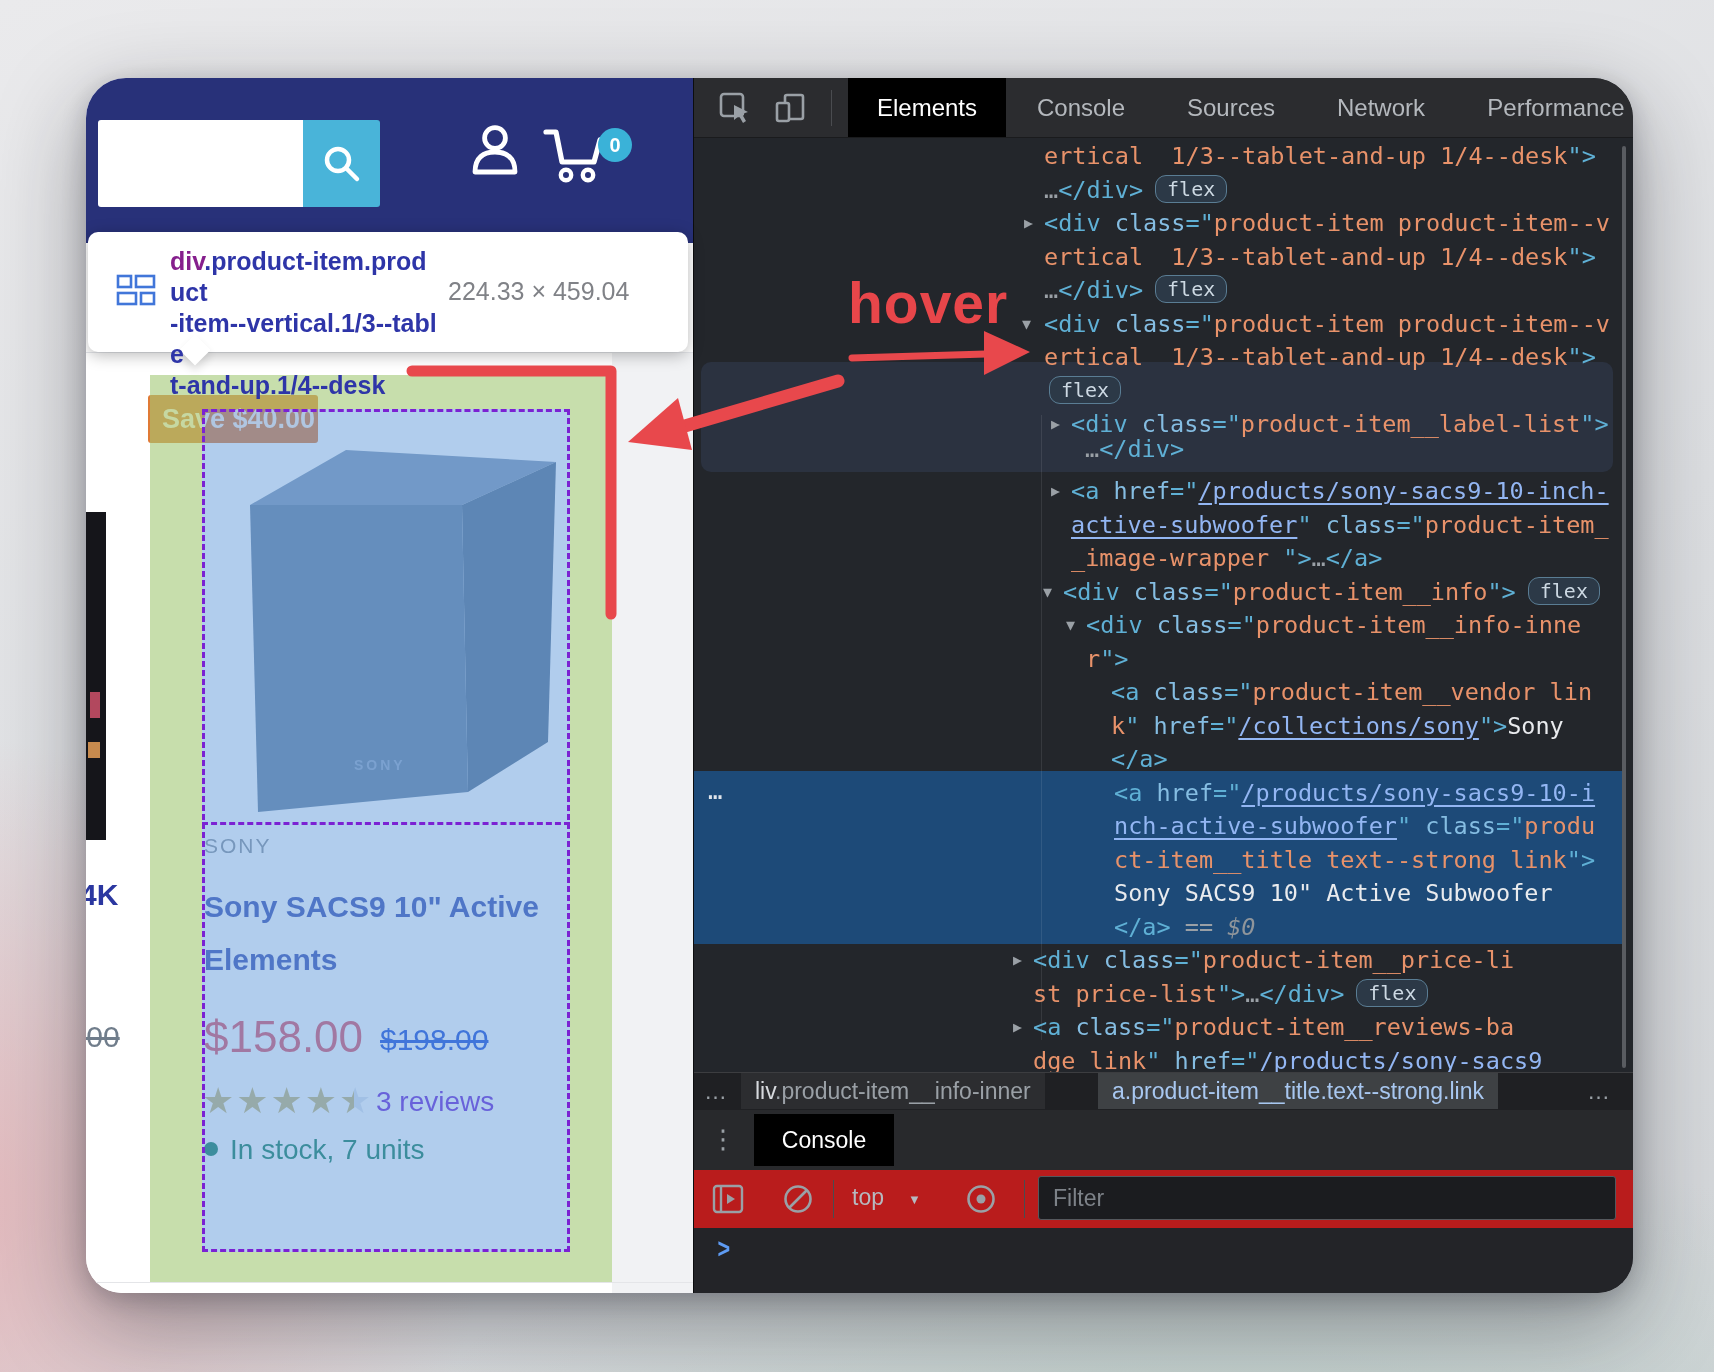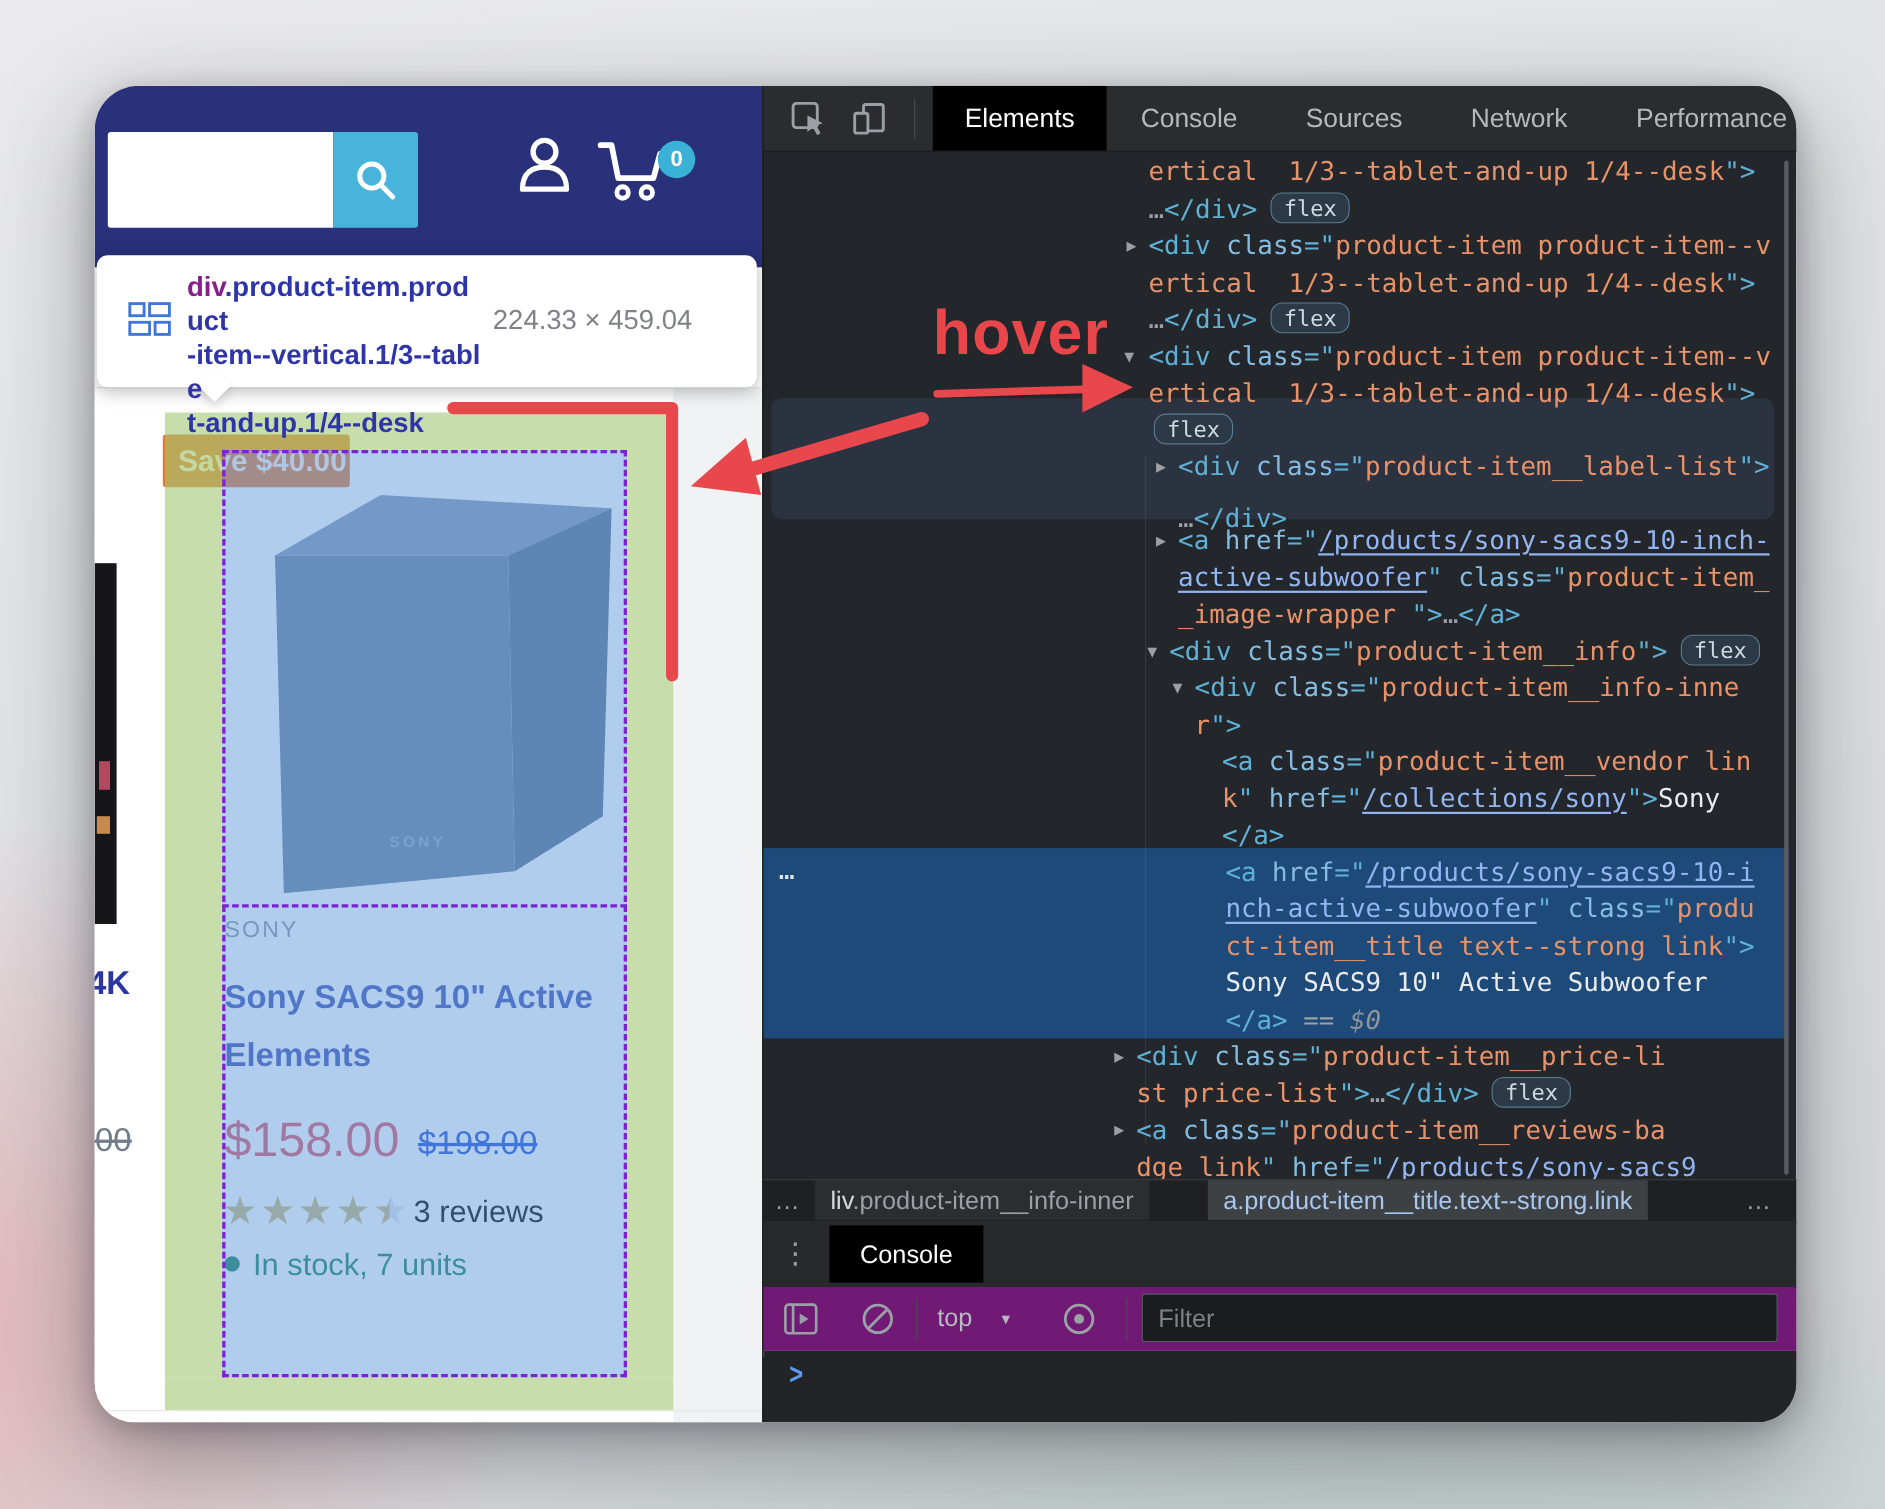--- a/index.html
+++ b/index.html
@@ -30,21 +30,21 @@
   .save-badge{position:absolute;left:62px;top:317px;width:170px;height:48px;background:#e07a35;border-radius:3px;color:rgba(255,250,245,.92);font-size:27px;font-weight:bold;line-height:48px;padding-left:14px;box-sizing:border-box}
   .g-strip{position:absolute;background:rgba(162,200,116,.6)}
   .blue-box{position:absolute;left:116px;top:331px;width:368px;height:843px;background:rgba(99,155,220,.5);border:3px dashed #7b22d3;box-sizing:border-box}
   .blue-sep{position:absolute;left:116px;top:744px;width:368px;border-top:3px dashed #7b22d3}
   .vendor{position:absolute;left:118px;top:756px;font-size:21px;letter-spacing:2px;color:#8a939d}
   .ptitle{position:absolute;left:118px;font-size:30px;font-weight:600;color:#3b50b2}
   .price{position:absolute;left:118px;top:934px;font-size:44px;color:#df5468}
   .compare{position:absolute;left:294px;top:945px;font-size:30px;color:#1d4ed8;text-decoration:line-through}
   .stars{position:absolute;left:116px;top:1002px;font-size:36px;letter-spacing:2px;
          background:linear-gradient(90deg,#c9b878 0 89%,#dfe5ee 89%);-webkit-background-clip:text;background-clip:text;color:transparent}
-  .reviews{position:absolute;left:290px;top:1008px;font-size:28px;color:#000000}
+  .reviews{position:absolute;left:290px;top:1008px;font-size:28px;color:#6d28d9}
   .stock-dot{position:absolute;left:118px;top:1064px;width:14px;height:14px;border-radius:50%;background:#157f5f}
   .stock{position:absolute;left:144px;top:1056px;font-size:28px;font-weight:normal;color:#157f5f}
   
   .tooltip{position:absolute;left:2px;top:154px;width:600px;height:120px;background:#fff;border-radius:10px;box-shadow:0 3px 16px rgba(0,0,0,.28);z-index:40}
   .tooltip .ptr{position:absolute;left:96px;bottom:-9px;width:22px;height:22px;background:#fff;transform:rotate(45deg);box-shadow:4px 4px 8px rgba(0,0,0,.12)}
   .tt-text{position:absolute;left:82px;top:14px;width:270px;font-size:25px;font-weight:bold;line-height:31px;color:#2e35a8;word-break:break-all}
   .tt-tag{color:#861f8d}
   .tt-dims{position:absolute;left:360px;top:45px;font-size:25px;color:#808287;white-space:nowrap}
   
   .devtools{position:absolute;left:607px;top:0;width:940px;height:1215px;background:#23262b;border-left:1px solid #0c0d0f;box-sizing:border-box}
@@ -68,21 +68,21 @@
   .flex-badge{display:inline-block;margin-left:12px;padding:0 11px;border:1.5px solid #5a7d94;border-radius:11px;color:#cdd9e3;background:#2c3947;font-size:20px;line-height:26px;vertical-align:2px;cursor:pointer}
   .dt-scroll{position:absolute;left:928px;top:68px;width:4px;height:922px;background:#595c61;border-radius:2px}
   .crumbbar{position:absolute;left:0;top:994px;width:940px;height:38px;background:#1f2023;border-top:1px solid #3c3d40;border-bottom:1px solid #3c3d40;font-size:23px;line-height:36px;color:#9aa0a6}
   .crumb1{position:absolute;left:47px;top:0;height:36px;padding:0 14px;background:#2c2d30;cursor:pointer}
   .crumb1 b{color:#d7dade;font-weight:normal}
   .crumb2{position:absolute;left:404px;top:0;height:36px;padding:0 14px;background:#3e4144;color:#a8c7f0;cursor:pointer}
   .crumb-ell{position:absolute;top:0;cursor:pointer}
   .consoletabs{position:absolute;left:0;top:1032px;width:940px;height:60px;background:#28292c;border-bottom:1px solid #3e3f42}
   .console-tab{position:absolute;left:60px;top:4px;width:140px;height:52px;background:#000;color:#fff;font-size:23px;text-align:center;line-height:52px;cursor:pointer}
   .kebab{position:absolute;left:16px;top:14px;font-size:26px;color:#9aa0a6;cursor:pointer}
-  .ctoolbar{position:absolute;left:0;top:1092px;width:940px;height:58px;background:#701a75;border-bottom:6px solid #f0abfc}
+  .ctoolbar{position:absolute;left:0;top:1092px;width:940px;height:58px;background:#b91c1c;border-bottom:6px solid #f0abfc}
   .tb-divider{position:absolute;top:10px;height:38px;border-left:1px solid #4a4c50}
   .top-label{position:absolute;left:158px;top:14px;font-size:23px;color:#b6bac0;cursor:pointer}
   .top-caret{position:absolute;left:214px;top:22px;font-size:13px;color:#b6bac0}
   .filter-input{position:absolute;left:344px;top:6px;width:578px;height:44px;background:#1b1c1f;border:1px solid #55585d;border-radius:3px;color:#c8ccd1;font-size:23px;padding:0 14px;box-sizing:border-box;outline:none}
   .filter-input::placeholder{color:#7d8288}
   .console-body{position:absolute;left:0;top:1150px;width:940px;height:65px;background:#232428}
   .prompt{position:absolute;left:22px;top:6px;font-size:27px;font-weight:bold;color:#5e9bf3;transform:scaleX(.8)}
   
   .annot-svg{position:absolute;left:0;top:0;width:1714px;height:1372px;pointer-events:none;z-index:60}
   .hover-label{position:absolute;left:848px;top:270px;font-size:57px;font-weight:800;color:#e8464a;z-index:61;letter-spacing:1px}
@@ -211,21 +211,21 @@
           <div class="code-row" style="top: 204px;">
             <span class="code-text" style="left: 350px;"><span class="c-v">ertical  1/3--tablet-and-up 1/4--desk</span><span class="c-p">"&gt;</span></span>
           </div>
           <div class="code-row" style="top: 237.5px;">
             <span class="code-text" style="left: 343px;"><span class="flex-badge">flex</span></span>
           </div>
           <div class="code-row" style="top: 271px;">
             <span class="tree-arrow" style="left: 357px;">▶</span>
             <span class="code-text" style="left: 377px;"><span class="c-p">&lt;div </span><span class="c-a">class</span><span class="c-p">="</span><span class="c-v">product-item__label-list</span><span class="c-p">"&gt;</span></span>
           </div>
-          <div class="code-row" style="top: 318px;">
+          <div class="code-row" style="top: 296px; margin-left: 14px;">
             <span class="code-text" style="left: 377px;"><span class="c-g">…</span><span class="c-p">&lt;/div&gt;</span></span>
           </div>
           <div class="code-row" style="top: 338px;">
             <span class="tree-arrow" style="left: 357px;">▶</span>
             <span class="code-text" style="left: 377px;"><span class="c-p">&lt;a </span><span class="c-a">href</span><span class="c-p">="</span><span class="c-l">/products/sony-sacs9-10-inch-</span></span>
           </div>
           <div class="code-row" style="top: 371.5px;">
             <span class="code-text" style="left: 377px;"><span class="c-l">active-subwoofer</span><span class="c-p">" </span><span class="c-a">class</span><span class="c-p">="</span><span class="c-v">product-item_</span></span>
           </div>
           <div class="code-row" style="top: 405px;">

